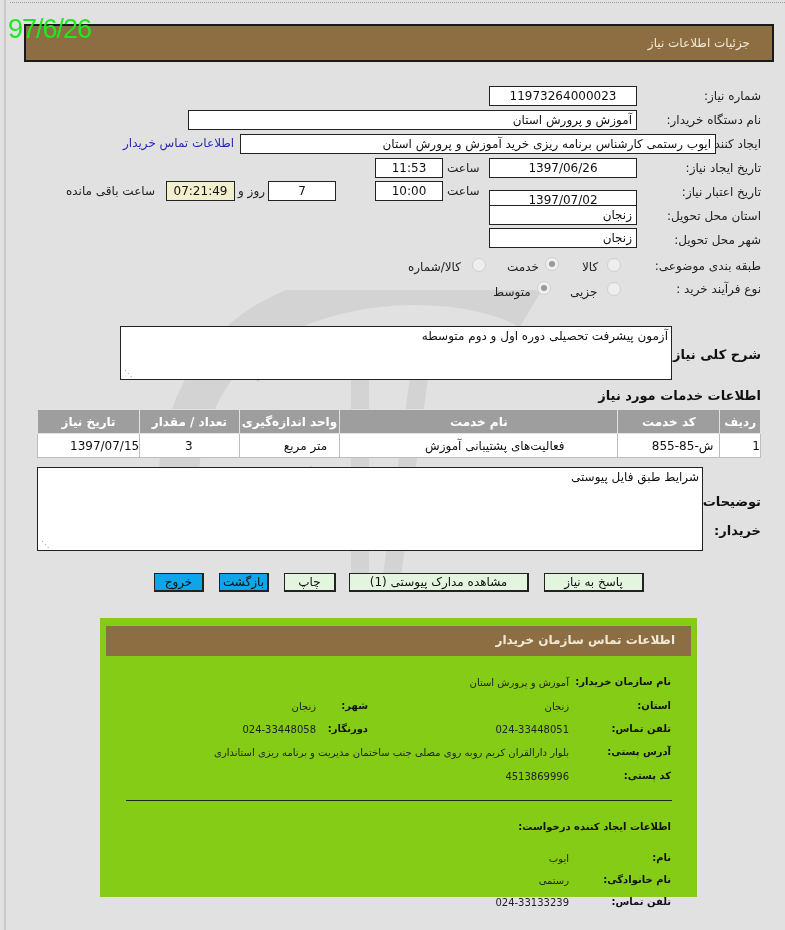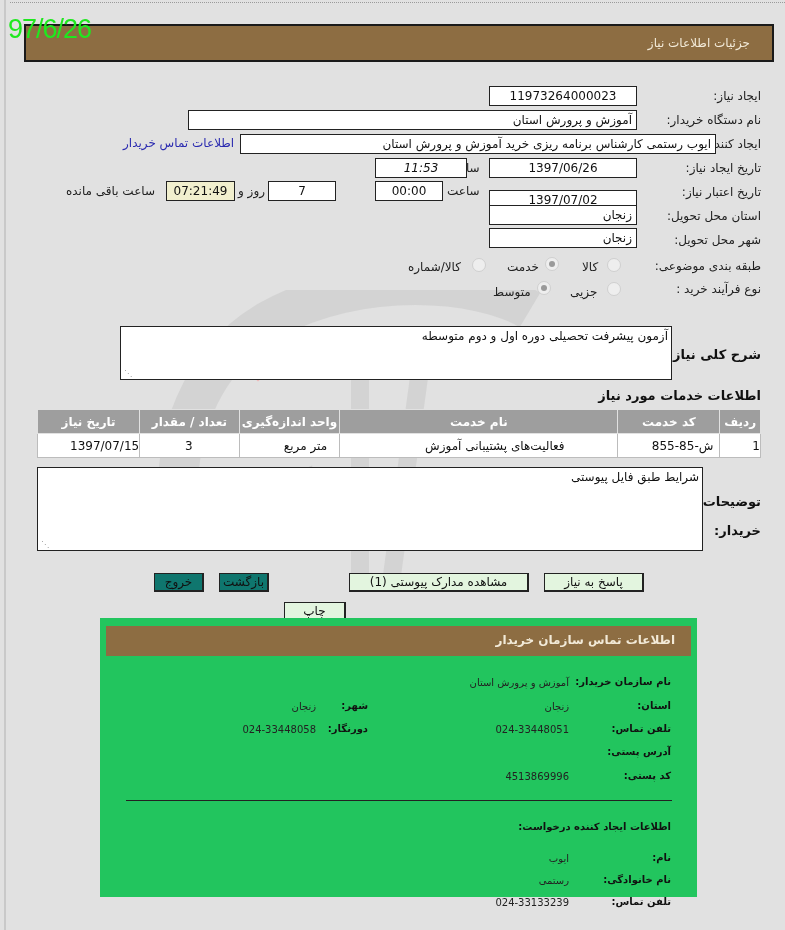--- a/index.html
+++ b/index.html
@@ -45,23 +45,23 @@
 
   table.svc { position: absolute; left: 37px; top: 409px; width: 724px; border-collapse: collapse; direction: rtl; z-index: 2; font-size: 12px; }
   table.svc th { background: #9e9e9e; color: #fff; font-weight: bold; height: 24px; border: 1px solid #e1e1e1; }
   table.svc td { background: #fff; height: 24px; border: 1px solid #bcbcbc; text-align: center; padding-left: 32px; }
 
   .btn {
     position: absolute; height: 19px; border: 1px solid #222; border-right-width: 2px; border-bottom-width: 2px;
     font-size: 12px; text-align: center; line-height: 16px; z-index: 2; cursor: pointer;
   }
   .btn.g { background: #e3f5df; }
-  .btn.p { background: #0f766e; }
-
-  .card { position: absolute; left: 100px; top: 618px; width: 597px; height: 279px; background: #22c55e; z-index: 2; }
+  .btn.p { background: #0ea5e9; }
+
+  .card { position: absolute; left: 100px; top: 618px; width: 597px; height: 279px; background: #84cc16; z-index: 2; }
   .card-h { position: absolute; left: 6px; top: 8px; width: 585px; height: 30px; background: #8d6d42; }
   .card-h span { position: absolute; right: 16px; top: 7px; color: #f2ead8; font-weight: bold; font-size: 12px; direction: rtl; }
   .ck { position: absolute; font-weight: bold; font-size: 10px; color: #111; direction: rtl; white-space: nowrap; }
   .cv { position: absolute; font-size: 10px; color: #222; direction: rtl; white-space: nowrap; }
   .hr { position: absolute; left: 26px; top: 182px; width: 546px; height: 1px; background: #222; }
 </style>
 </head>
 <body>
 
 <div class="left-rule"></div>
@@ -73,39 +73,39 @@
   <span class="t">جزئیات اطلاعات نیاز</span>
 </div>
 
 <svg class="wm" viewBox="0 0 520 330">
   <path d="M470 20 C420 -10 300 -20 210 30 C140 70 110 150 120 230" fill="none" stroke="#c9c9c9" stroke-width="40" opacity="0.6"></path>
   <path d="M300 60 L300 300 M360 80 L330 300" fill="none" stroke="#c9c9c9" stroke-width="18" opacity="0.6"></path>
   <rect x="185" y="60" width="26" height="26" transform="rotate(45 198 73)" fill="#f4a9a9" opacity="0.8"></rect>
   <text x="110" y="215" font-size="44" fill="#cacaca" font-family="DejaVu Sans, sans-serif" opacity="0.8">گستران</text>
 </svg>
 
-<span class="lbl" style="right:24px;top:89px;">ایجاد نیاز:</span>
+<span class="lbl" style="right:24px;top:89px;">شماره نیاز:</span>
 <div class="box c" style="left:489px;top:86px;width:148px;">11973264000023</div>
 
 <span class="lbl" style="right:24px;top:113px;">نام دستگاه خریدار:</span>
 <div class="box r" style="left:188px;top:110px;width:449px;">آموزش و پرورش استان</div>
 
 <span class="lbl" style="right:24px;top:137px;">ایجاد کننده درخواست:</span>
 <div class="box r" style="left:240px;top:134px;width:476px;">ایوب رستمی کارشناس برنامه ریزی خرید  آموزش و پرورش استان</div>
 <span class="link" style="left:123px;top:136px;">اطلاعات تماس خریدار</span>
 
 <span class="lbl" style="right:24px;top:161px;">تاریخ ایجاد نیاز:</span>
 <div class="box c" style="left:489px;top:158px;width:148px;">1397/06/26</div>
 <span class="lbl" style="left:447px;top:161px;">ساعت</span>
-<div class="box c" style="left:375px;top:158px;width:92px;font-style:italic;">11:53</div>
+<div class="box c" style="left:375px;top:158px;width:68px;">11:53</div>
 
 <span class="lbl" style="right:24px;top:185px;">تاریخ اعتبار نیاز:</span>
 <div class="box c" style="left:489px;top:181px;width:148px;margin-top:9px;">1397/07/02</div>
 <span class="lbl" style="left:447px;top:184px;">ساعت</span>
-<div class="box c" style="left:375px;top:181px;width:68px;">00:00</div>
+<div class="box c" style="left:375px;top:181px;width:68px;">10:00</div>
 <div class="box c" style="left:268px;top:181px;width:68px;">7</div>
 <span class="lbl" style="left:238px;top:184px;">روز و</span>
 <div class="box c y" style="left:166px;top:181px;width:69px;">07:21:49</div>
 <span class="lbl" style="left:66px;top:184px;">ساعت باقی مانده</span>
 
 <span class="lbl" style="right:24px;top:209px;">استان محل تحویل:</span>
 <div class="box r" style="left:489px;top:205px;width:148px;">زنجان</div>
 
 <span class="lbl" style="right:24px;top:233px;">شهر محل تحویل:</span>
 <div class="box r" style="left:489px;top:228px;width:148px;">زنجان</div>
@@ -157,21 +157,21 @@
 
 <span class="section-h" style="right:24px;top:494px;">توضیحات</span>
 <span class="section-h" style="right:24px;top:523px;">خریدار:</span>
 <div class="textarea" style="left:37px;top:467px;width:666px;height:84px;">
   <span>شرایط طبق فایل پیوستی</span>
   <span class="grip">⋰</span>
 </div>
 
 <div class="btn g" style="left:544px;top:573px;width:100px;">پاسخ به نیاز</div>
 <div class="btn g" style="left:349px;top:573px;width:180px;">مشاهده مدارک پیوستی (1)</div>
-<div class="btn g" style="left:284px;top:602px;width:62px;">چاپ</div>
+<div class="btn g" style="left:284px;top:573px;width:52px;">چاپ</div>
 <div class="btn p" style="left:219px;top:573px;width:50px;">بازگشت</div>
 <div class="btn p" style="left:154px;top:573px;width:50px;">خروج</div>
 
 <div class="card">
   <div class="card-h">
     <span>اطلاعات تماس سازمان خریدار</span>
   </div>
 
   <span class="ck" style="right:26px;top:58px;">نام سازمان خریدار:</span>
   <span class="cv" style="right:128px;top:59px;">آموزش و پرورش استان</span>
@@ -180,20 +180,21 @@
   <span class="cv" style="right:128px;top:83px;">زنجان</span>
   <span class="ck" style="right:329px;top:82px;">شهر:</span>
   <span class="cv" style="right:381px;top:83px;">زنجان</span>
 
   <span class="ck" style="right:26px;top:105px;">تلفن تماس:</span>
   <span class="cv" style="right:128px;top:106px;">024-33448051</span>
   <span class="ck" style="right:329px;top:105px;">دورنگار:</span>
   <span class="cv" style="right:381px;top:106px;">024-33448058</span>
 
   <span class="ck" style="right:26px;top:128px;">آدرس پستی:</span>
+  <span class="cv" style="right:128px;top:129px;">بلوار دارالقران کریم روبه روی مصلی جنب ساختمان مدیریت و برنامه ریزی استانداری</span>
 
   <span class="ck" style="right:26px;top:152px;">کد پستی:</span>
   <span class="cv" style="right:128px;top:153px;">4513869996</span>
 
   <div class="hr"></div>
 
   <span class="ck" style="right:26px;top:203px;">اطلاعات ایجاد کننده درخواست:</span>
 
   <span class="ck" style="right:26px;top:234px;">نام:</span>
   <span class="cv" style="right:128px;top:235px;">ایوب</span>

